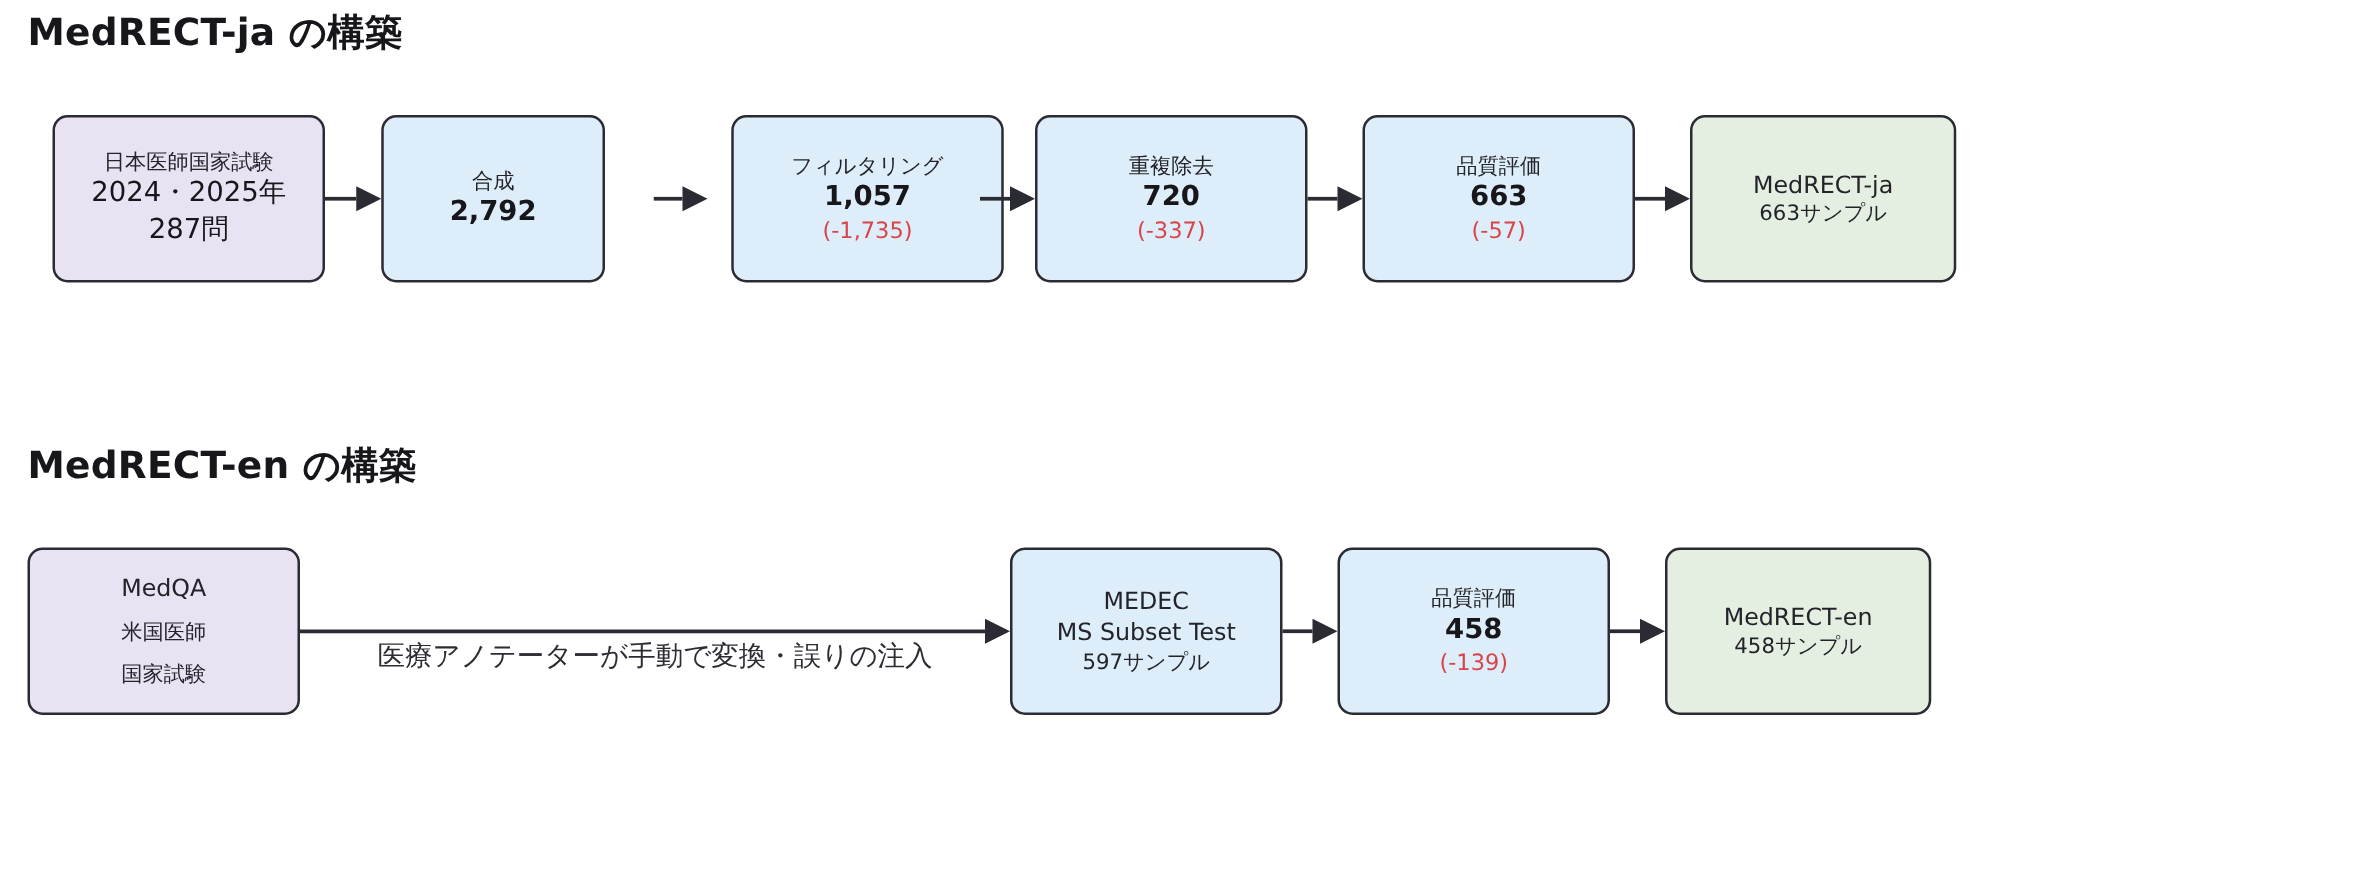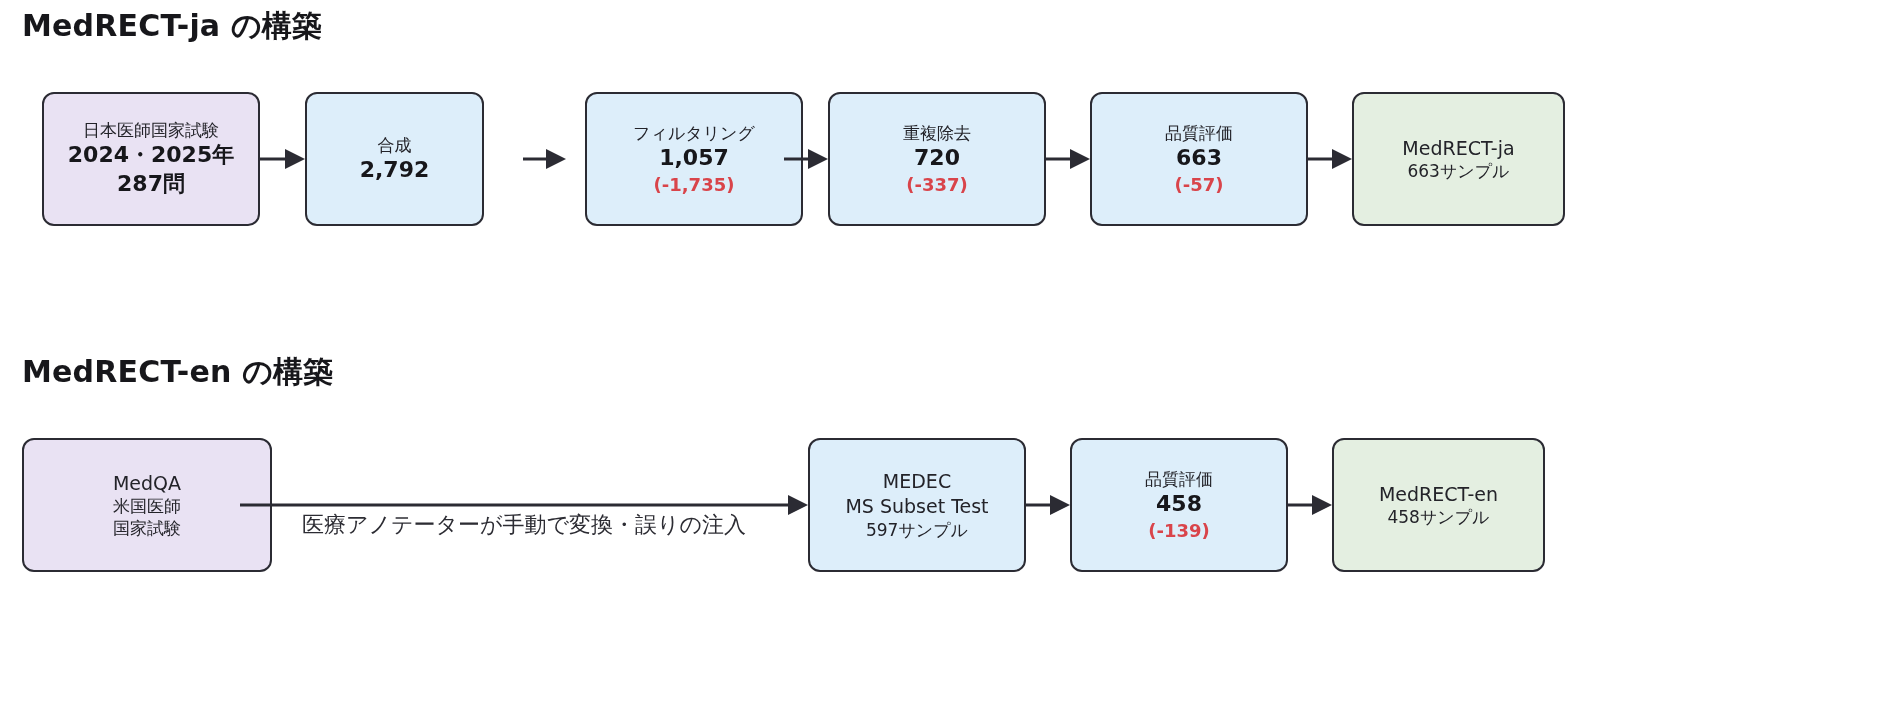--- a/index.html
+++ b/index.html
@@ -70,32 +70,32 @@
     font-weight: normal;
     color: #232329;
   }
   .ln.count {
     font-size: 22px;
     font-weight: bold;
     color: #17171b;
   }
   .ln.delta {
     font-size: 18px;
-    font-weight: bold;
+    font-weight: normal;
     color: #d9444a;
   }
   .ln.big {
     font-size: 19px;
     font-weight: normal;
     color: #232329;
     text-align: center;
   }
   .ln.bigbold {
     font-size: 22px;
-    font-weight: bold;
+    font-weight: normal;
     color: #17171b;
   }
 
   
   .arrow {
     position: absolute;
     height: 134px;
     top: 0;
     display: flex;
     align-items: center;
@@ -181,21 +181,21 @@
         <svg width="44" height="26" viewBox="0 0 44 26">
           <line x1="0" y1="13" x2="24" y2="13" stroke="#2b2b33" stroke-width="3"></line>
           <polygon points="24,3 44,13 24,23" fill="#2b2b33"></polygon>
         </svg>
       </div>
     </div>
 
   <div class="section-title" id="title-en">MedRECT-en の構築</div>
 
   <div class="flow-row" id="row-en">
-      <div class="node source" style="left: 22px; width: 250px;">
+      <div class="node source" style="left: 22px; width: 218px; gap: 12px;">
         <span class="ln big">MedQA</span>
         <span class="ln label">米国医師</span>
         <span class="ln label">国家試験</span>
       </div>
       <div class="node process" style="left: 808px; width: 218px;">
         <span class="ln big">MEDEC</span>
         <span class="ln big">MS Subset Test</span>
         <span class="ln label">597サンプル</span>
       </div>
       <div class="node process" style="left: 1070px; width: 218px;">

